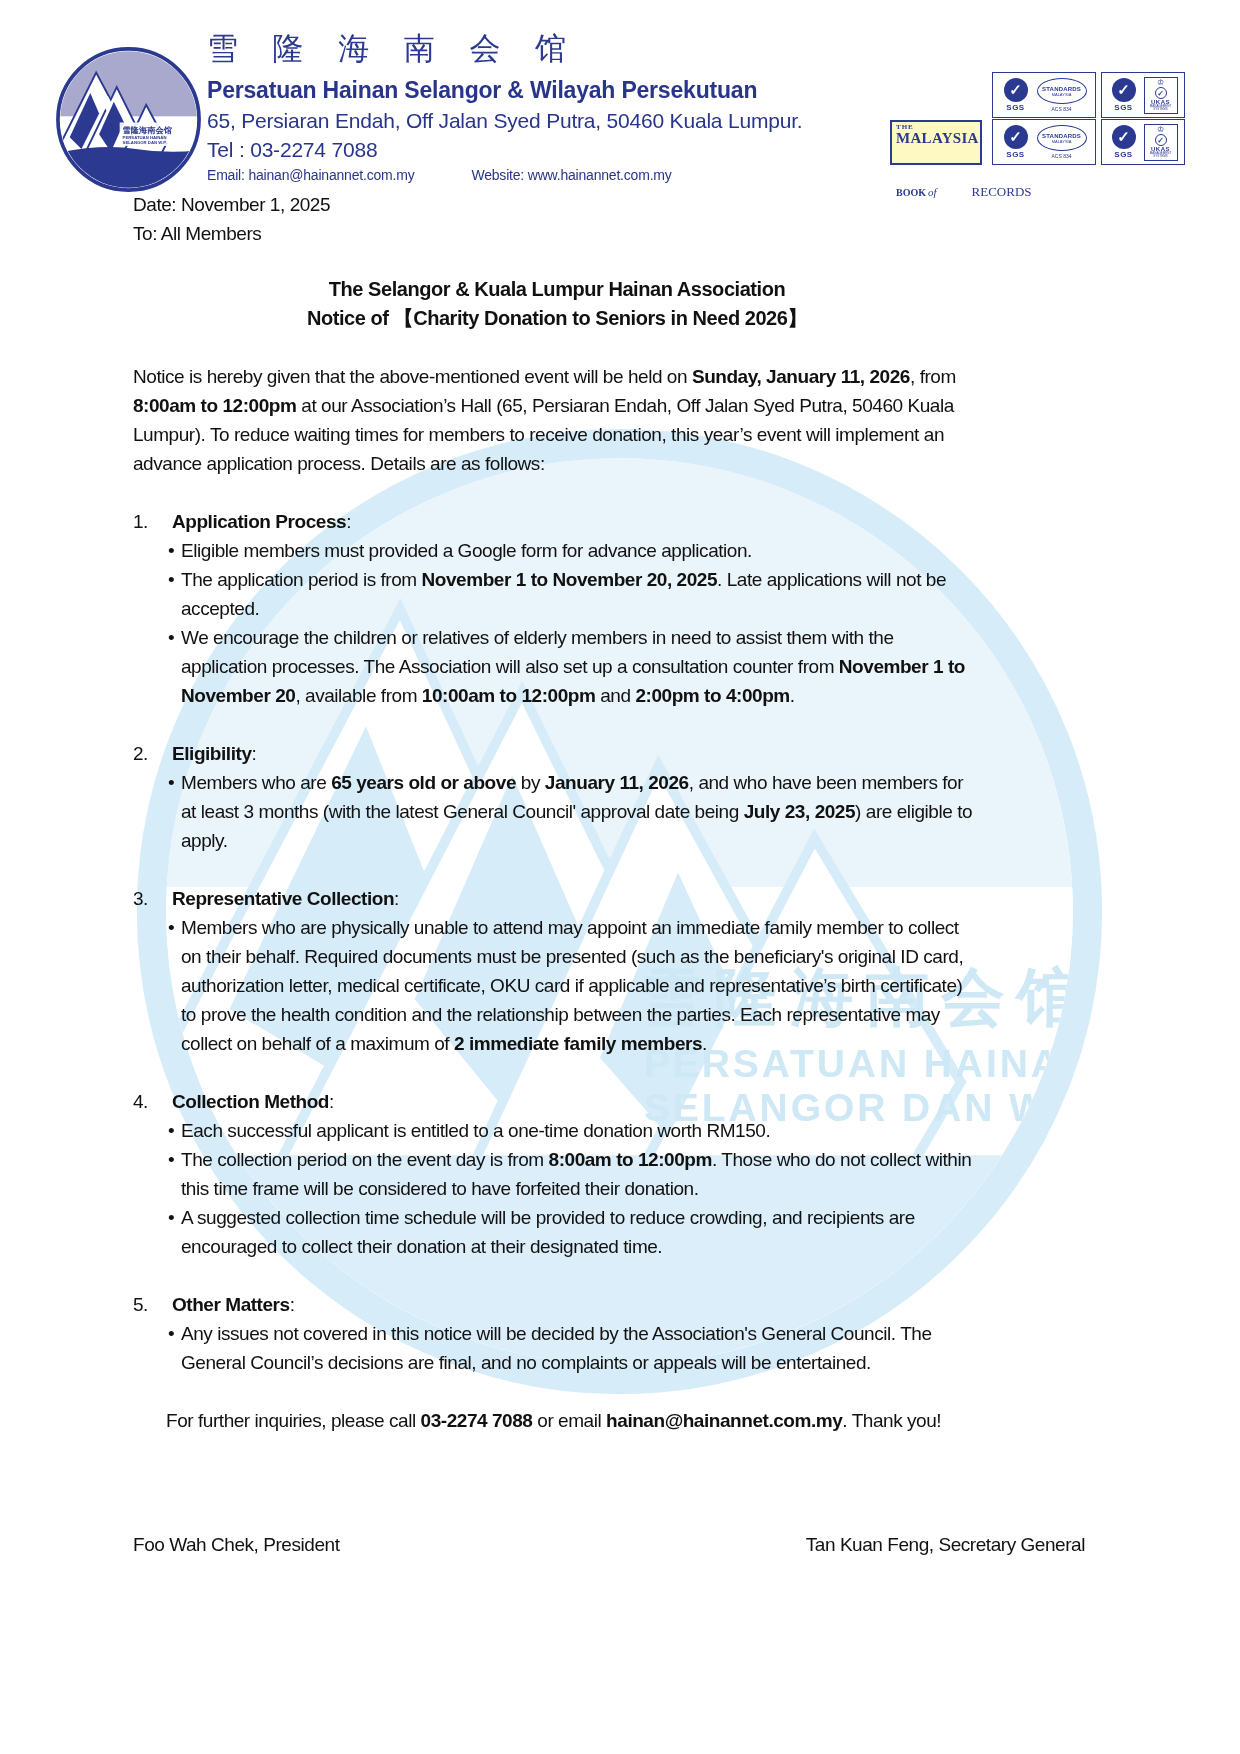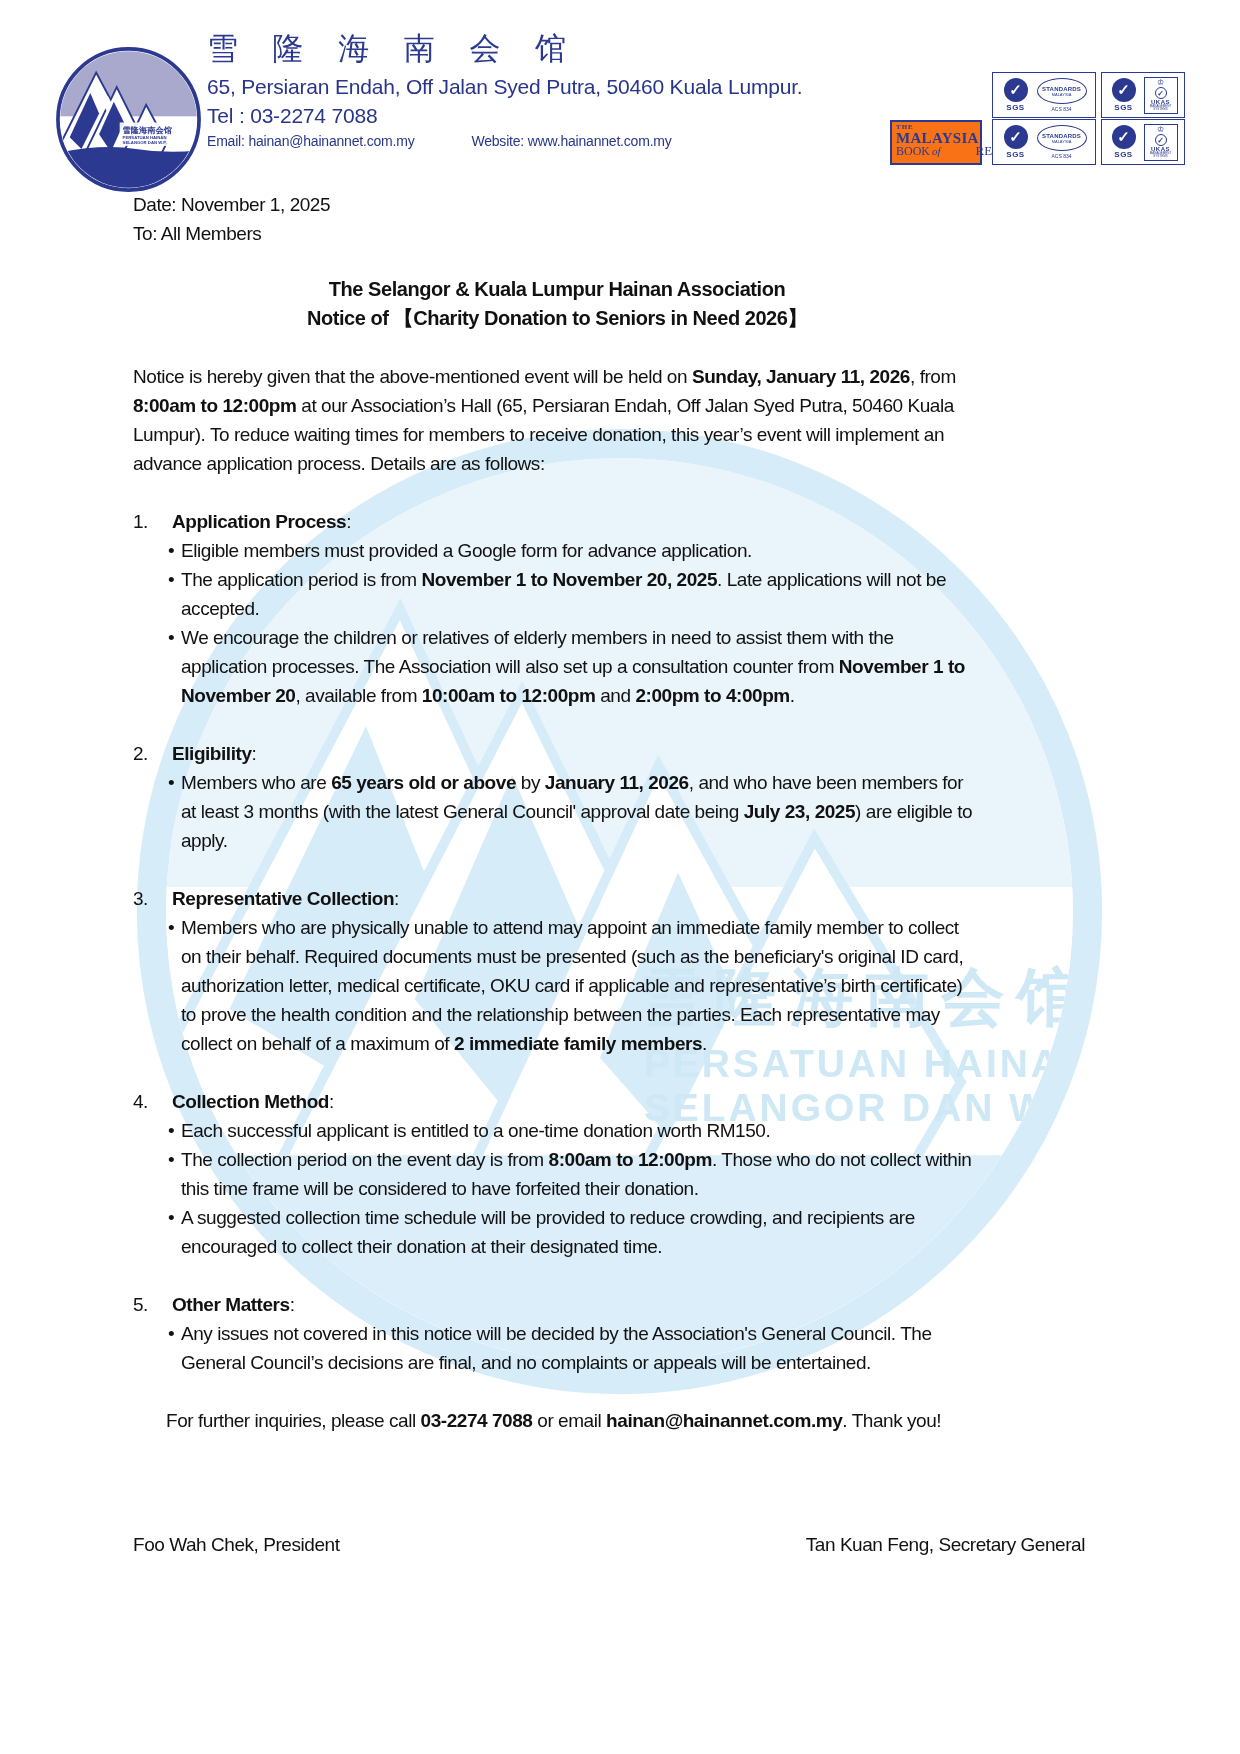--- a/index.html
+++ b/index.html
@@ -31,25 +31,25 @@
   .std-oval { width:52px; display:flex; flex-direction:column; align-items:center; }
   .std-oval .oval { width:50px; height:26px; border:1px solid #2b3990; border-radius:50%; display:flex; flex-direction:column; align-items:center; justify-content:center; color:#2b3990; }
   .std-oval .l1 { font-size:6px; font-weight:bold; letter-spacing:.2px; }
   .std-oval .l2 { font-size:4px; }
   .std-oval .code { font-size:5px; color:#2b3990; margin-top:2px; }
   .ukas-box { width:34px; border:1px solid #2b3990; display:flex; flex-direction:column; align-items:center; padding:1px 0; color:#2b3990; }
   .ukas-crown { font-size:8px; line-height:8px; }
   .ukas-check { width:12px; height:12px; border-radius:50%; border:1px solid #2b3990; font-size:8px; line-height:11px; text-align:center; font-weight:bold; }
   .ukas-word { font-size:6px; font-weight:bold; letter-spacing:.5px; }
   .ukas-sub { font-size:3px; text-align:center; line-height:3.5px; }
-  .mbr-box { width:92px; height:45px; border:2px solid #2b3990; background:#f97316; color:#2b3990; padding:1px 4px; font-family:"Liberation Serif", serif; margin-right:5px; align-self:flex-end; }
+  .mbr-box { width:92px; height:45px; border:2px solid #2b3990; background:#fef9c3; color:#2b3990; padding:1px 4px; font-family:"Liberation Serif", serif; margin-right:5px; align-self:flex-end; }
   .mbr-the { font-size:7px; font-weight:bold; letter-spacing:1px; }
   .mbr-malaysia { font-size:15px; font-weight:bold; letter-spacing:.3px; line-height:14px; }
   .mbr-row { display:flex; align-items:baseline; gap:2px; line-height:12px; }
-  .mbr-book { font-size:12px; font-weight:normal; }
+  .mbr-book { font-size:10px; font-weight:bold;margin-top:42px; }
   .mbr-of { font-size:11px; font-style:italic; }
   .mbr-records { font-size:13px; font-weight:normal;padding-left:33px; }
   
   .content { position:relative; margin-left:133px; width:960px; font-size:19px; letter-spacing:-0.45px; line-height:29px; }
   .content strong { letter-spacing:-0.45px; }
   .meta { margin-top:2px; }
   .titles { width:848px; text-align:center; font-weight:bold; margin-top:27px; font-size:20px; }
   .intro { width:848px; margin-top:29px; }
   .list { margin-top:29px; }
   .section { margin-bottom:29px; }
@@ -113,20 +113,21 @@
           <rect x="44" y="52" width="34" height="16" fill="#ffffff" opacity="0.9"></rect>
           <text x="46" y="59" font-size="5.6" fill="#2b3990" font-weight="bold">雪隆海南会馆</text>
           <text x="46" y="63.5" font-size="2.9" fill="#2b3990" font-weight="bold">PERSATUAN HAINAN</text>
           <text x="46" y="67" font-size="2.9" fill="#2b3990" font-weight="bold">SELANGOR DAN W.P.</text>
         </g>
       </g>
     </svg>
 
     <div class="org">
       <div class="org-zh">雪 隆 海 南 会 馆</div>
+      <div class="org-en">Persatuan Hainan Selangor &amp; Wilayah Persekutuan</div>
       <div class="org-addr">65, Persiaran Endah, Off Jalan Syed Putra, 50460 Kuala Lumpur.</div>
       <div class="org-tel">Tel : 03-2274 7088</div>
       <div class="org-contact">
         <span>Email: hainan@hainannet.com.my</span>
         <span>Website: www.hainannet.com.my</span>
       </div>
     </div>
 
     <div class="badges">
       <div class="badge-row">

